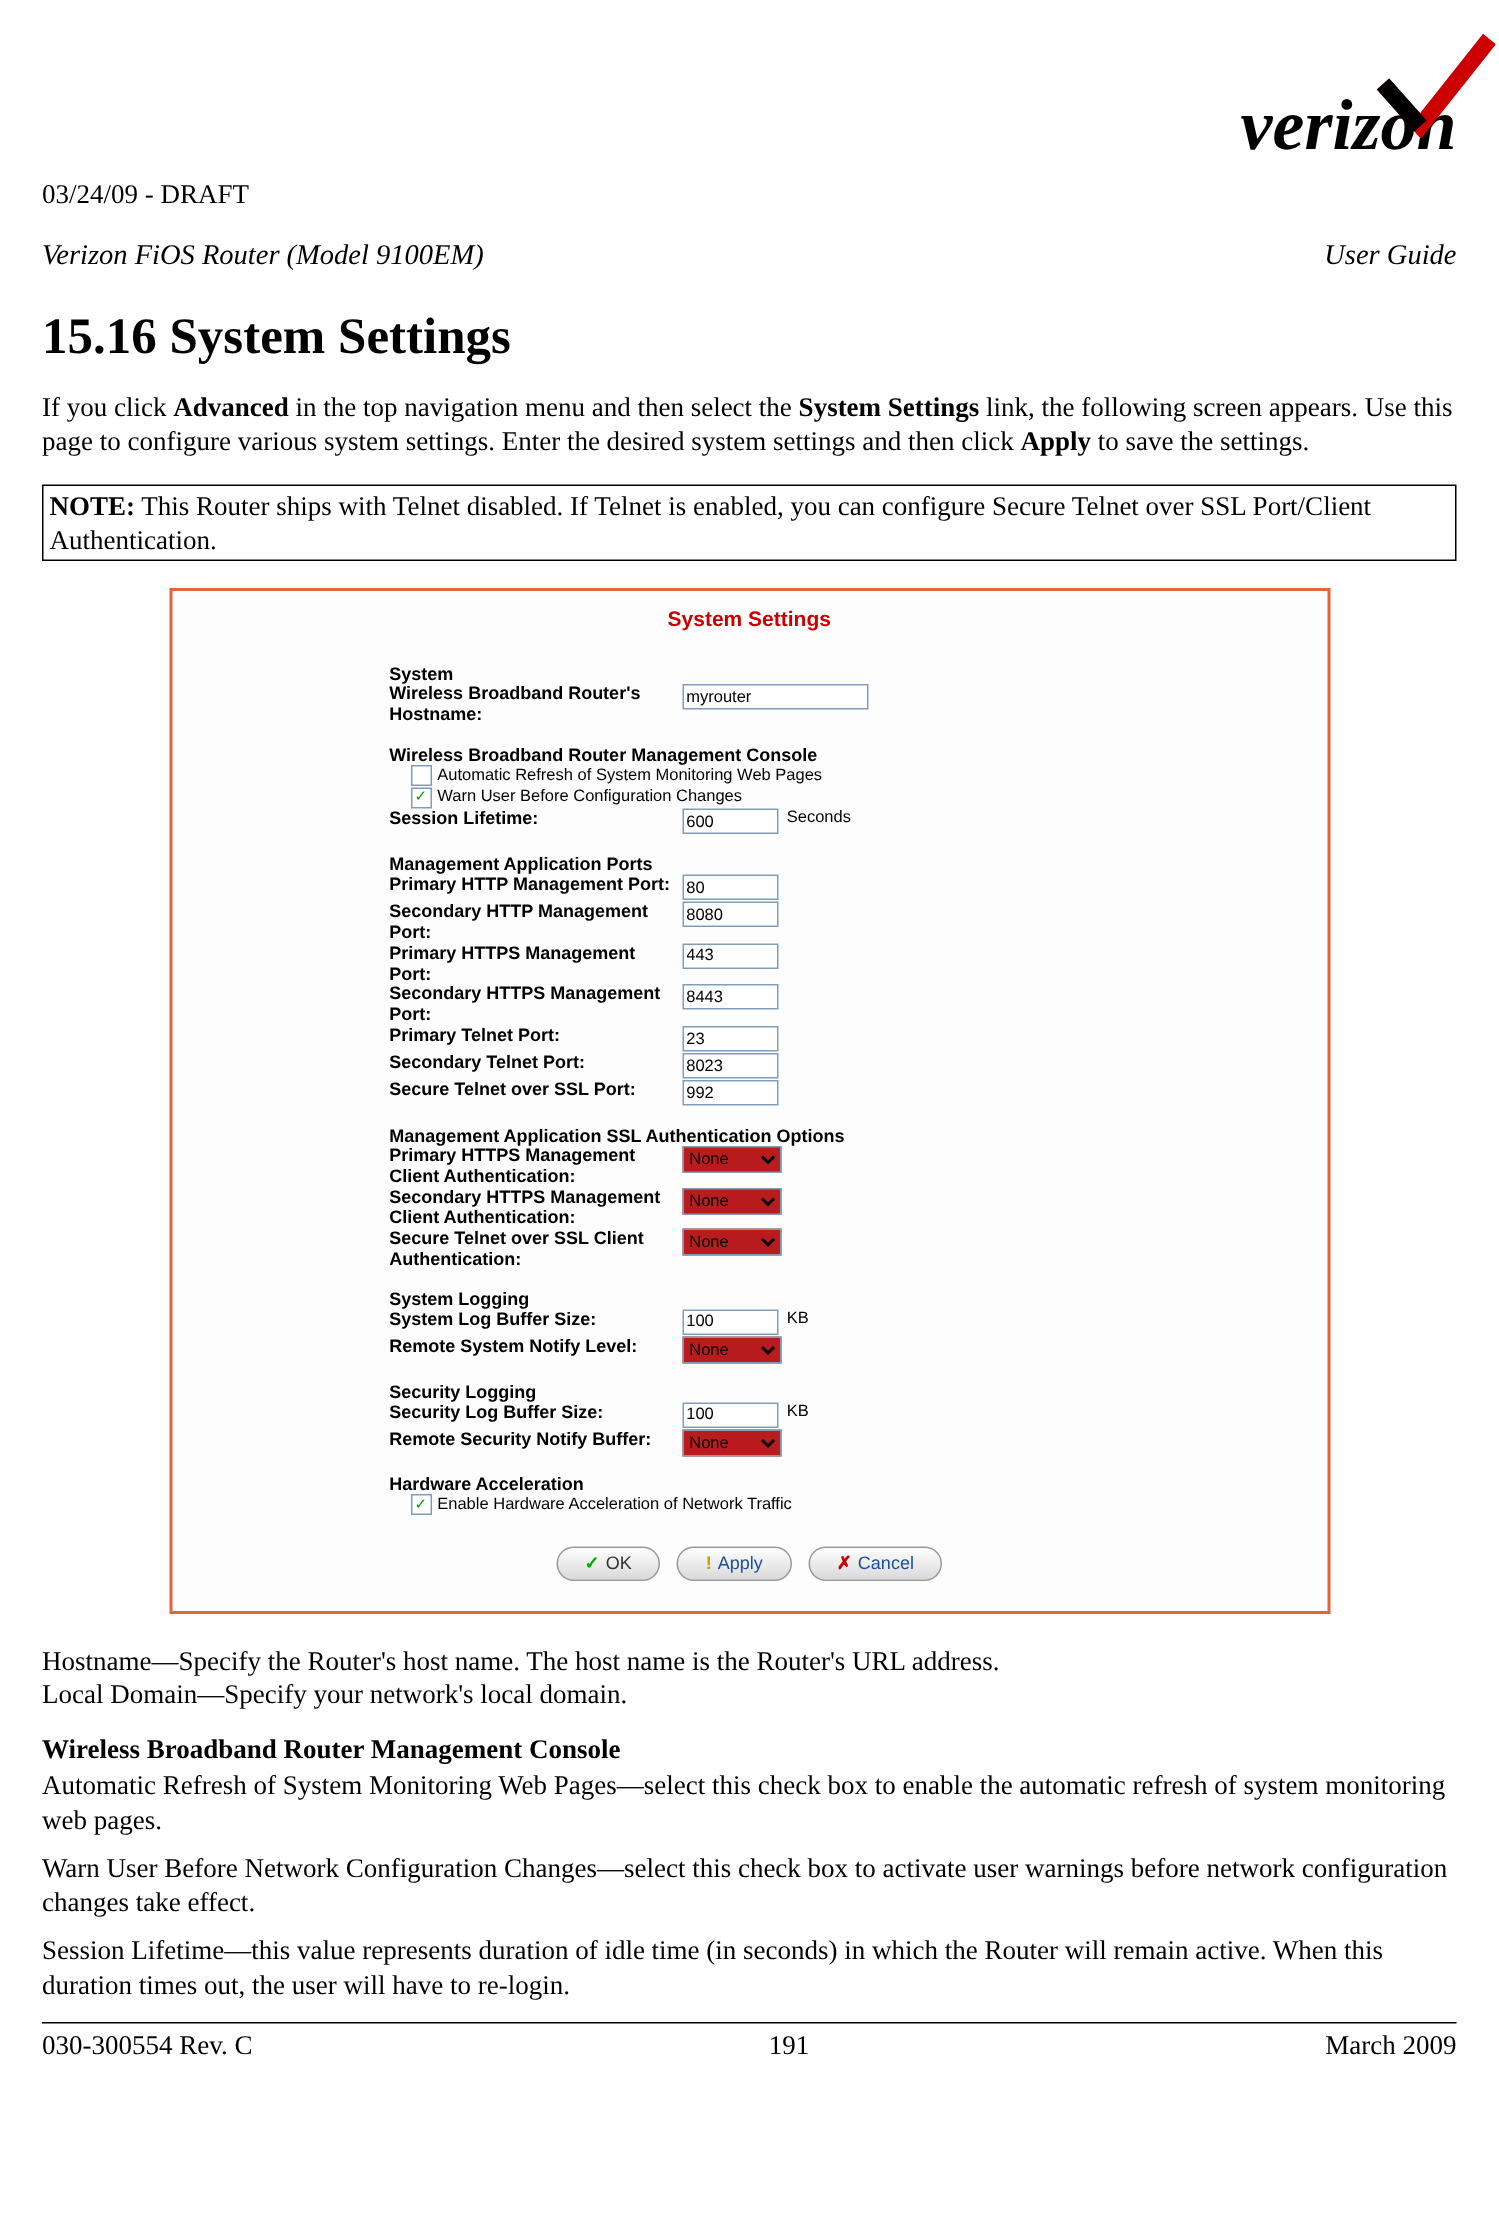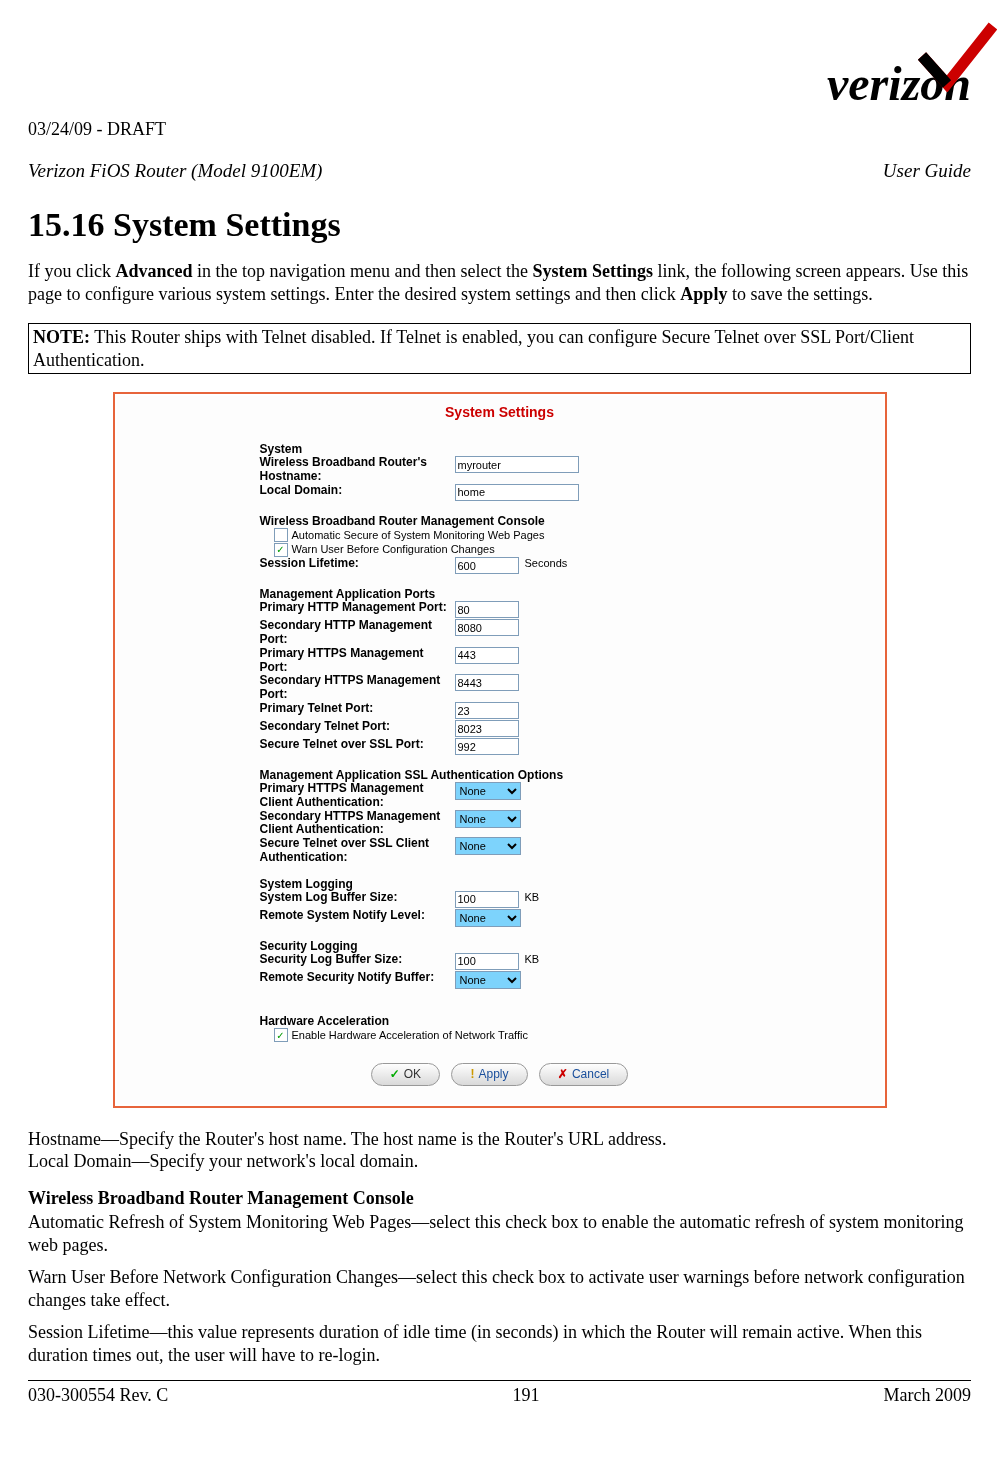--- a/index.html
+++ b/index.html
@@ -108,21 +108,21 @@
       padding: 0 2px;
       width: 58px;
       font-family: Arial, sans-serif;
     }
     .ctrl input.wide { width: 118px; }
     .ctrl select {
       border: 1px solid #7f9db9;
       font-size: 11px;
       height: 18px;
       width: 66px;
-      background: #7dd3fc;
+      background: #b91c1c;
       font-family: Arial, sans-serif;
     }
     .suffix {
       font-size: 11px;
       margin-left: 6px;
       color: #000;
     }
     .chk-row {
       display: flex;
       align-items: center;
@@ -207,29 +207,25 @@
 <div class="screenshot-wrap">
   <div class="panel">
     <div class="panel-title">System Settings</div>
     <div class="form-area">
 
       <div class="grp-head">System</div>
       <div class="row">
         <div class="lbl">Wireless Broadband Router's Hostname:</div>
         <div class="ctrl"><input type="text" class="wide" value="myrouter" style=""></div>
       </div>
-      <div class="row">
-        <div class="lbl">Local Domain:</div>
-        <div class="ctrl"><input type="text" class="wide" value="home" style=""></div>
-      </div>
 
       <div class="grp-head" style="margin-top:12px">Wireless Broadband Router Management Console</div>
       <div class="chk-row">
         <span class="chk"></span>
-        <span>Automatic Secure of System Monitoring Web Pages</span>
+        <span>Automatic Refresh of System Monitoring Web Pages</span>
       </div>
       <div class="chk-row">
         <span class="chk">✓</span>
         <span>Warn User Before Configuration Changes</span>
       </div>
       <div class="row">
         <div class="lbl">Session Lifetime:</div>
         <div class="ctrl"><input type="text" value="600" style=""></div>
         <span class="suffix">Seconds</span>
       </div>
@@ -293,21 +289,21 @@
       <div class="row">
           <div class="lbl">Security Log Buffer Size:</div>
           <div class="ctrl"><input type="text" value="100" style=""></div>
           <span class="suffix">KB</span>
         </div>
       <div class="row">
           <div class="lbl">Remote Security Notify Buffer:</div>
           <div class="ctrl"><select><option>None</option></select></div>
         </div>
 
-      <div class="grp-head" style="margin-top:25px">Hardware Acceleration</div>
+      <div class="grp-head" style="margin-top:11px">Hardware Acceleration</div>
       <div class="chk-row">
         <span class="chk">✓</span>
         <span>Enable Hardware Acceleration of Network Traffic</span>
       </div>
 
     </div>
 
     <div class="btn-row">
       <span class="pill"><span class="ico green">✓</span><span>OK</span></span>
       <span class="pill"><span class="ico yellow">!</span><span class="blue">Apply</span></span>

